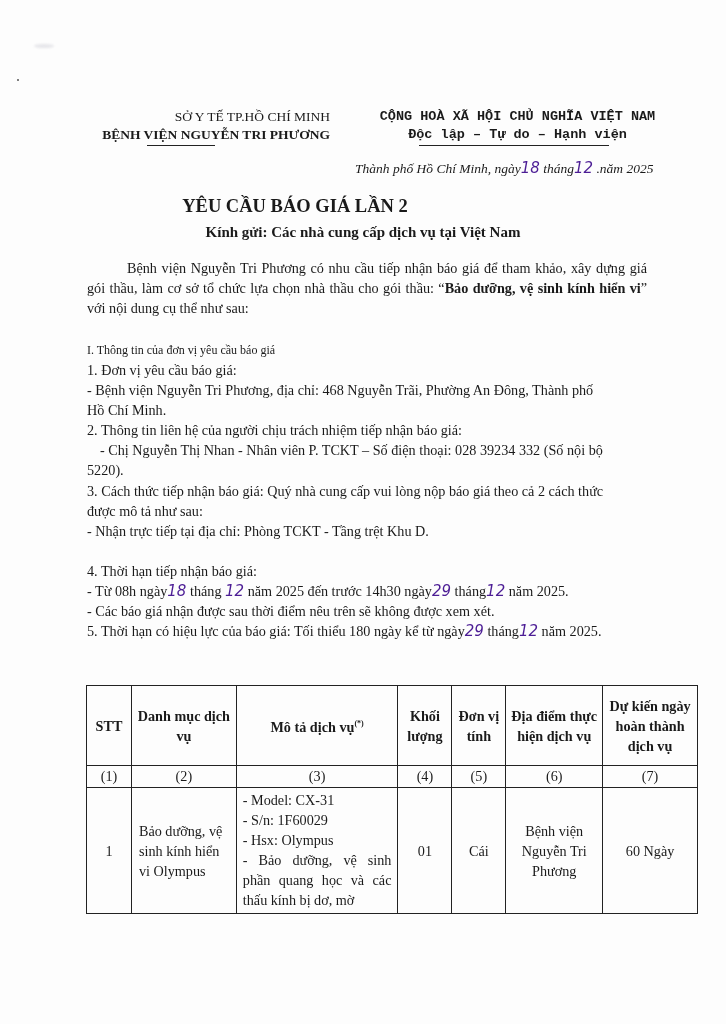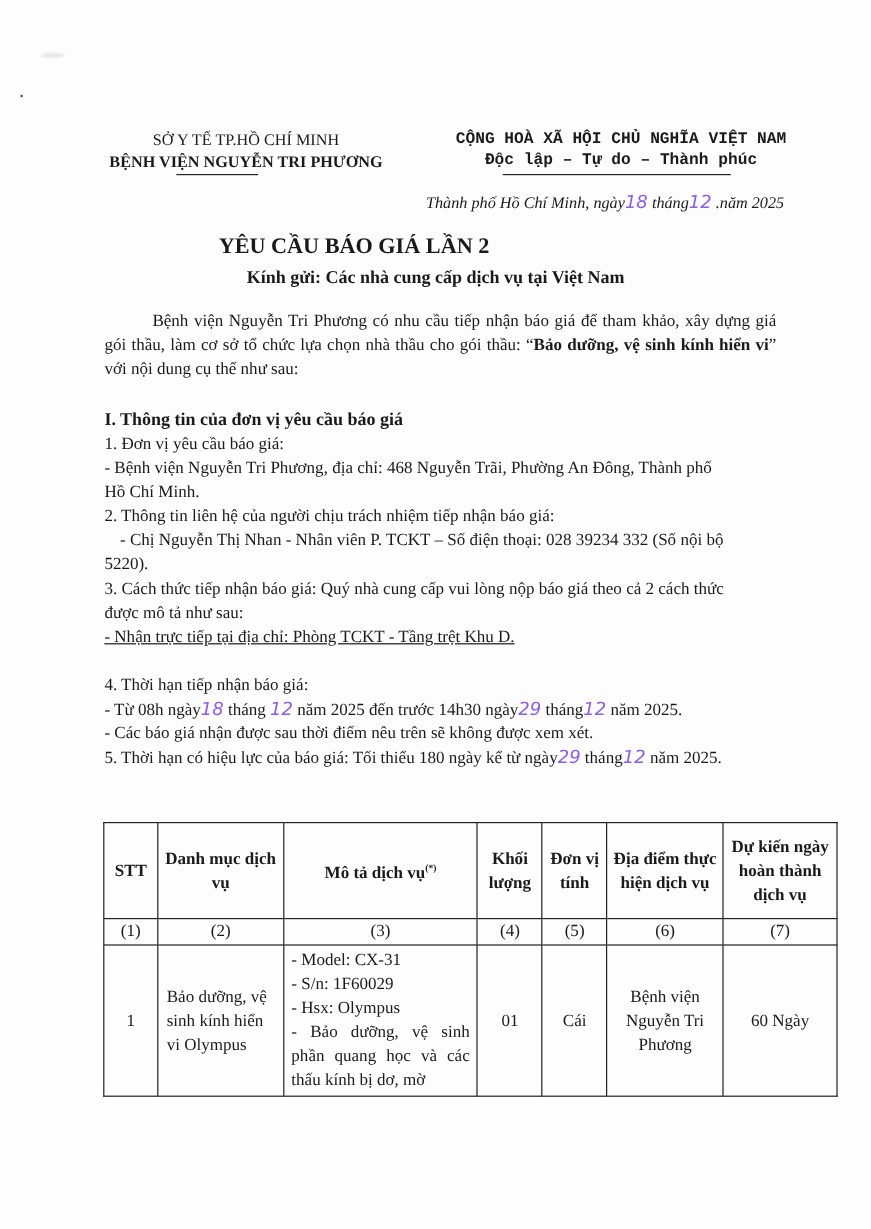--- a/index.html
+++ b/index.html
@@ -7,33 +7,33 @@
     width: 726px; height: 1024px; overflow: hidden;
     background: #fdfdfd;
     font-family: "Liberation Serif", "DejaVu Serif", serif;
     color: #1a1a1a;
     position: relative;
   }
   .page { position: absolute; left: 0; top: 0; width: 726px; height: 1024px; }
   .smudge { position: absolute; left: 34px; top: 44px; width: 20px; height: 4px; background: #e6e6ea; border-radius: 50%; filter: blur(1px); }
   .dot { position: absolute; left: 17px; top: 79px; width: 2px; height: 2px; background: #555; border-radius: 50%; }
 
-  .hdr-left { position: absolute; left: 80px; top: 108px; width: 250px; text-align: center; font-size: 13.5px; line-height: 18px; }
+  .hdr-left { position: absolute; left: 80px; top: 108px; width: 250px; text-align: right; font-size: 13.5px; line-height: 18px; }
   .hdr-left .org-bold { font-weight: bold; }
   .hdr-right { position: absolute; left: 345px; top: 108px; width: 345px; text-align: center; font-size: 13.5px; line-height: 18px; font-weight: bold; font-family: Liberation Mono, monospace; }
   .rule { position: absolute; height: 1px; background: #222; }
   .dateline { position: absolute; left: 355px; top: 159px; font-size: 13.5px; font-style: italic; }
-  .hand { font-family: "DejaVu Sans", sans-serif; font-style: italic; color: #8b5cf6; font-size: 15px; }
+  .hand { font-family: "DejaVu Sans", sans-serif; font-style: italic; color: #4c1d95; font-size: 15px; }
 
   .title { position: absolute; left: 0; width: 590px; top: 196px; text-align: center; font-weight: bold; font-size: 18.5px; }
   .subtitle { position: absolute; left: 0; width: 726px; top: 224px; text-align: center; font-weight: bold; font-size: 15px; }
 
   .para { position: absolute; left: 87px; width: 560px; font-size: 14.2px; line-height: 20px; text-align: justify; }
   .line { position: absolute; left: 87px; font-size: 14.2px; line-height: 20px; white-space: nowrap; }
-  .section { font-weight: bold; font-size: 15px; }
+  .section { font-weight: normal; font-size: 12px; }
 
   table.req {
     position: absolute; left: 86px; top: 685px; width: 612px;
     border-collapse: collapse; font-size: 14.2px;
   }
   table.req td, table.req th {
     border: 1px solid #222; text-align: center; vertical-align: middle; padding: 1px 3px; line-height: 20px;
   }
   table.req th { font-weight: bold; }
   table.req tr.nums td { height: 19px; line-height: 17px; }
@@ -48,21 +48,21 @@
   <div class="dot"></div>
 
   <div class="hdr-left">
     <div>SỞ Y TẾ TP.HỒ CHÍ MINH</div>
     <div class="org-bold">BỆNH VIỆN NGUYỄN TRI PHƯƠNG</div>
   </div>
   <div class="rule" style="left:147px; top:145px; width:68px;"></div>
 
   <div class="hdr-right">
     <div>CỘNG HOÀ XÃ HỘI CHỦ NGHĨA VIỆT NAM</div>
-    <div>Độc lập – Tự do – Thành phúc</div>
+    <div>Độc lập – Tự do – Hạnh viện</div>
   </div>
   <div class="rule" style="left:419px; top:145px; width:190px;"></div>
 
   <div class="dateline">
     <span>Thành phố Hồ Chí Minh, ngày</span><span class="hand">18</span>
     <span>tháng</span><span class="hand">12</span>
     <span>.năm 2025</span>
   </div>
 
   <div class="title">YÊU CẦU BÁO GIÁ LẦN 2</div>
@@ -74,21 +74,21 @@
 
   <div class="line section" style="top:340px;">I. Thông tin của đơn vị yêu cầu báo giá</div>
   <div class="line" style="top:360px;">1. Đơn vị yêu cầu báo giá:</div>
   <div class="line" style="top:380px;"> - Bệnh viện Nguyễn Tri Phương, địa chỉ: 468 Nguyễn Trãi, Phường An Đông, Thành phố</div>
   <div class="line" style="top:400px;">Hồ Chí Minh.</div>
   <div class="line" style="top:420px;">2. Thông tin liên hệ của người chịu trách nhiệm tiếp nhận báo giá:</div>
   <div class="line" style="top:440px;margin-left:13px;"> - Chị Nguyễn Thị Nhan - Nhân viên P. TCKT – Số điện thoại: 028 39234 332 (Số nội bộ</div>
   <div class="line" style="top:460px;">5220).</div>
   <div class="line" style="top:481px;">3. Cách thức tiếp nhận báo giá: Quý nhà cung cấp vui lòng nộp báo giá theo cả 2 cách thức</div>
   <div class="line" style="top:501px;">được mô tả như sau:</div>
-  <div class="line" style="top:521px;text-decoration:underline;"> - Nhận trực tiếp tại địa chỉ: Phòng TCKT - Tầng trệt Khu D.</div>
+  <div class="line" style="top:521px;"> - Nhận trực tiếp tại địa chỉ: Phòng TCKT - Tầng trệt Khu D.</div>
   <div class="line" style="top:561px;">4. Thời hạn tiếp nhận báo giá:</div>
   <div class="line" style="top:581px;">
     <span> - Từ 08h ngày</span><span class="hand">18</span><span> tháng </span><span class="hand">12</span><span> năm 2025 đến trước 14h30 ngày</span><span class="hand">29</span><span> tháng</span><span class="hand">12</span><span> năm 2025.</span>
   </div>
   <div class="line" style="top:601px;"> - Các báo giá nhận được sau thời điểm nêu trên sẽ không được xem xét.</div>
   <div class="line" style="top:621px;">
     <span>5. Thời hạn có hiệu lực của báo giá: Tối thiểu 180 ngày  kể từ ngày</span><span class="hand">29</span><span> tháng</span><span class="hand">12</span><span> năm 2025.</span>
   </div>
 
 

